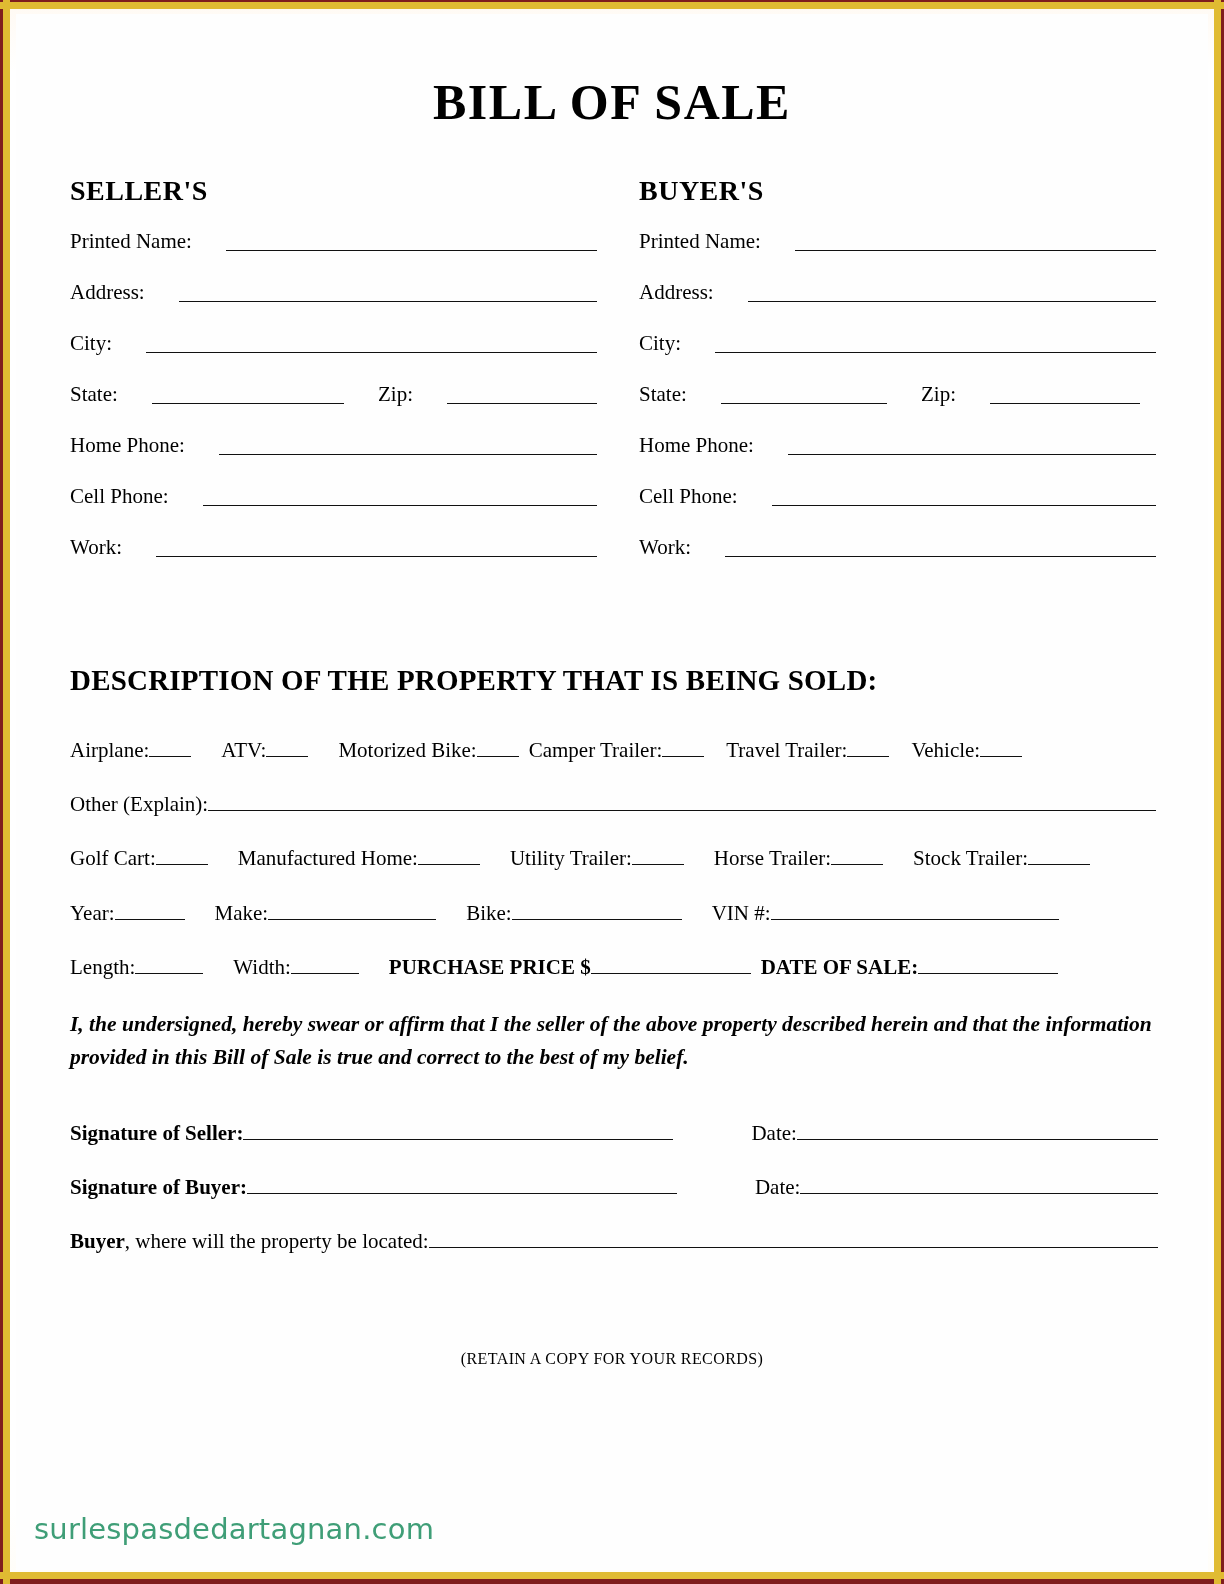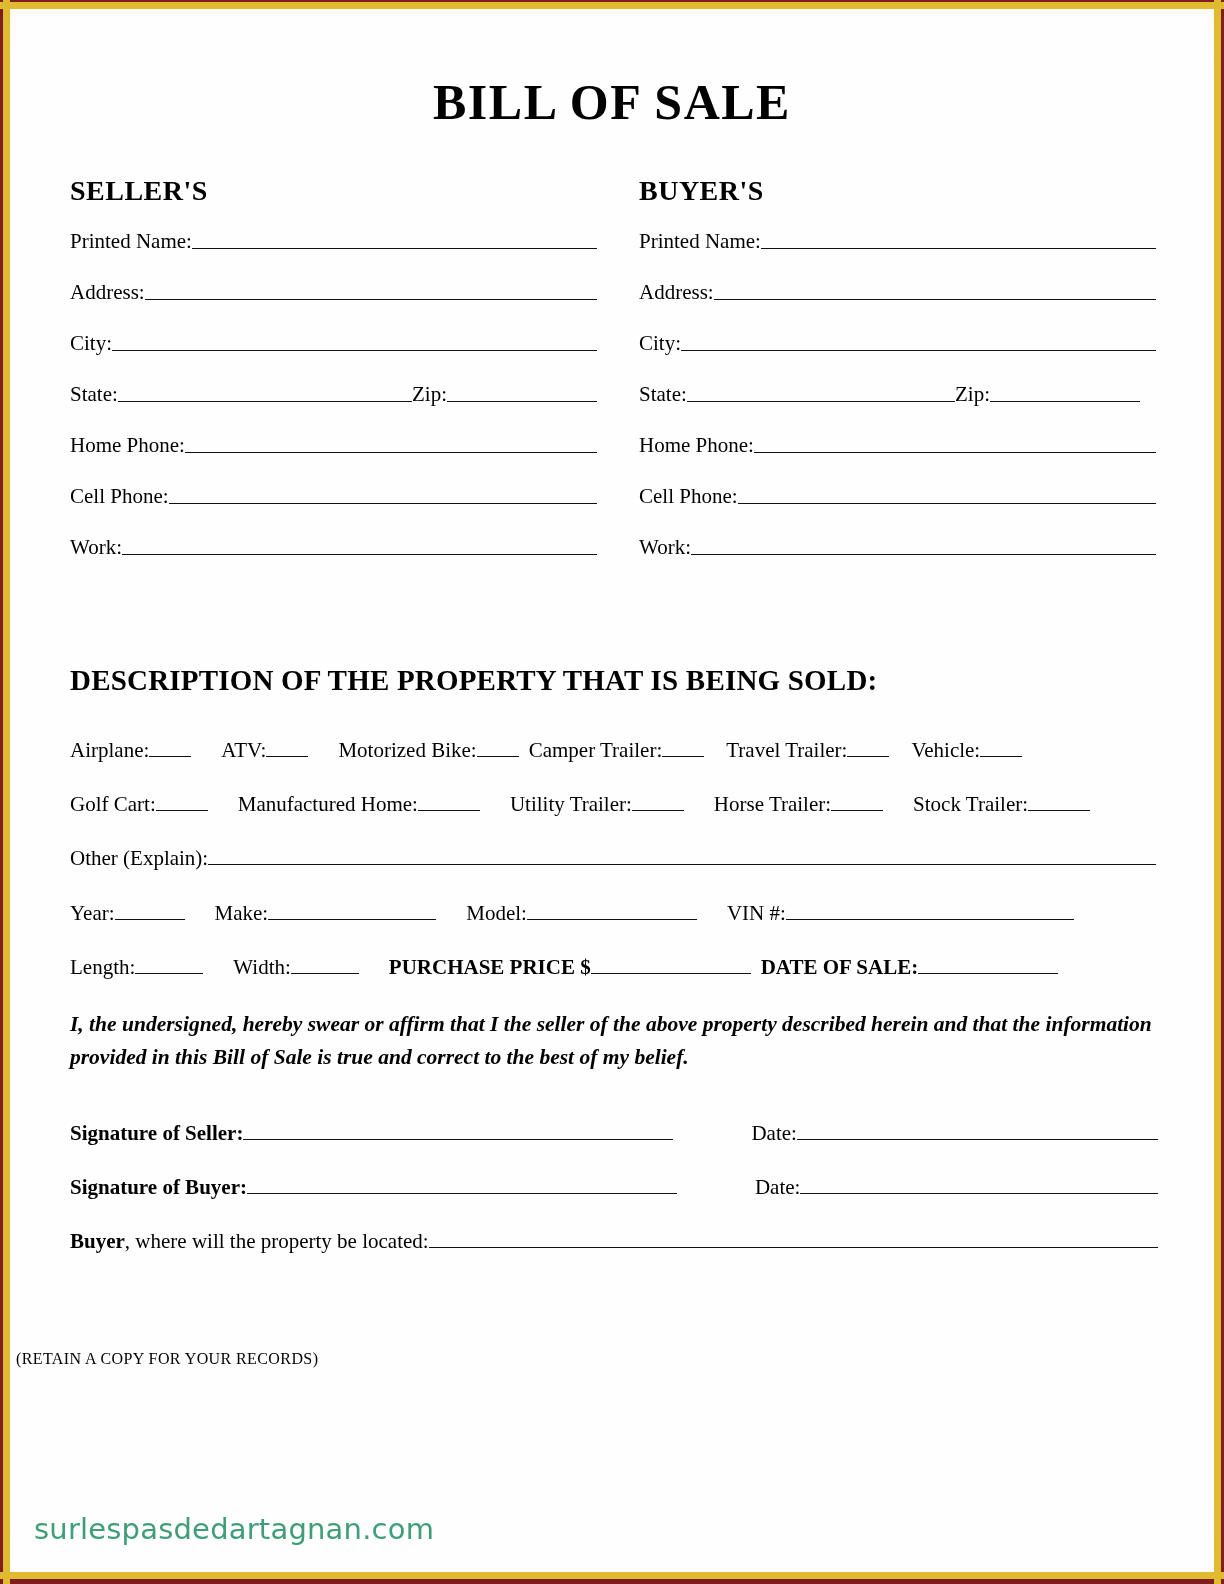--- a/index.html
+++ b/index.html
@@ -73,24 +73,25 @@
 
   .party-heading {
     font-size: 28px;
     font-weight: bold;
     letter-spacing: 0.5px;
     margin-bottom: 22px;
   }
 
   .field-row {
     display: flex;
-    align-items: flex-start;
+    align-items: center;
     font-size: 21px;
     margin-bottom: 26px;
     white-space: nowrap;
+    gap: 34px;
   }
   .field-label { flex: none; }
   .fill {
     flex: 1 1 auto;
     border-bottom: 1.6px solid #111;
     height: 0.92em;
     min-width: 10px;
     margin-right: 16px;
   }
   .fill.no-gap { margin-right: 0; }
@@ -187,21 +188,21 @@
     white-space: nowrap;
   }
   .located-fill {
     flex: 1 1 auto;
     border-bottom: 1.6px solid #111;
     height: 0.92em;
   }
 
   
   .retain-note {
-    text-align: left;
+    text-align: center;
     font-size: 16px;
     letter-spacing: 0.4px;
     margin-top: 96px;
   }
 
   
   .watermark {
     position: absolute;
     left: 34px;
     bottom: 38px;
@@ -340,20 +341,25 @@
           <span class="blank b-sm"></span>
         </span>
         <span class="gap-sm"></span>
         <span class="desc-item">
           <span class="lbl">Vehicle:</span>
           <span class="blank b-sm"></span>
         </span>
       </div>
 
       <div class="desc-row">
+        <span class="lbl">Other (Explain):</span>
+        <span class="grow-fill"></span>
+      </div>
+
+      <div class="desc-row">
         <span class="desc-item">
           <span class="lbl">Golf Cart:</span>
           <span class="blank b-md"></span>
         </span>
         <span class="gap-md"></span>
         <span class="desc-item">
           <span class="lbl">Manufactured Home:</span>
           <span class="blank b-lg"></span>
         </span>
         <span class="gap-md"></span>
@@ -367,37 +373,32 @@
           <span class="blank b-md"></span>
         </span>
         <span class="gap-md"></span>
         <span class="desc-item">
           <span class="lbl">Stock Trailer:</span>
           <span class="blank b-lg"></span>
         </span>
       </div>
 
       <div class="desc-row">
-        <span class="lbl">Other (Explain):</span>
-        <span class="grow-fill"></span>
-      </div>
-
-      <div class="desc-row">
         <span class="desc-item">
           <span class="lbl">Year:</span>
           <span class="blank b-year"></span>
         </span>
         <span class="gap-md"></span>
         <span class="desc-item">
           <span class="lbl">Make:</span>
           <span class="blank b-make"></span>
         </span>
         <span class="gap-md"></span>
         <span class="desc-item">
-          <span class="lbl">Model:</span>
+          <span class="lbl">Bike:</span>
           <span class="blank b-model"></span>
         </span>
         <span class="gap-md"></span>
         <span class="desc-item">
           <span class="lbl">VIN #:</span>
           <span class="blank b-vin"></span>
         </span>
       </div>
 
       <div class="desc-row">

